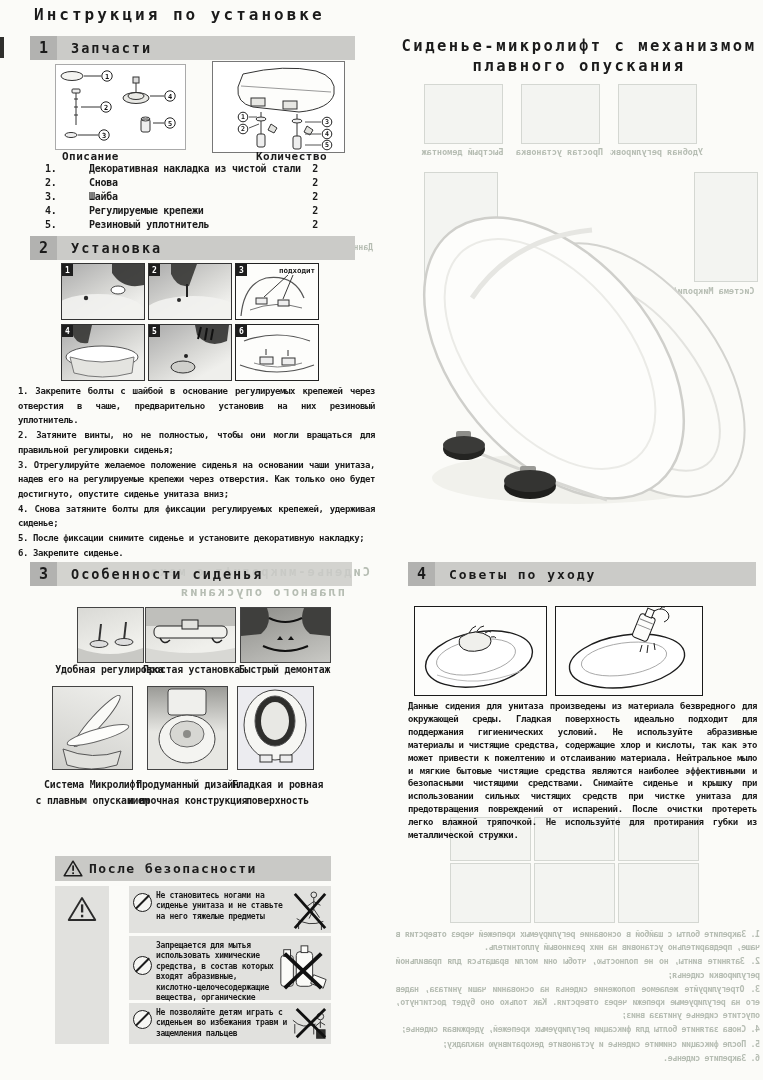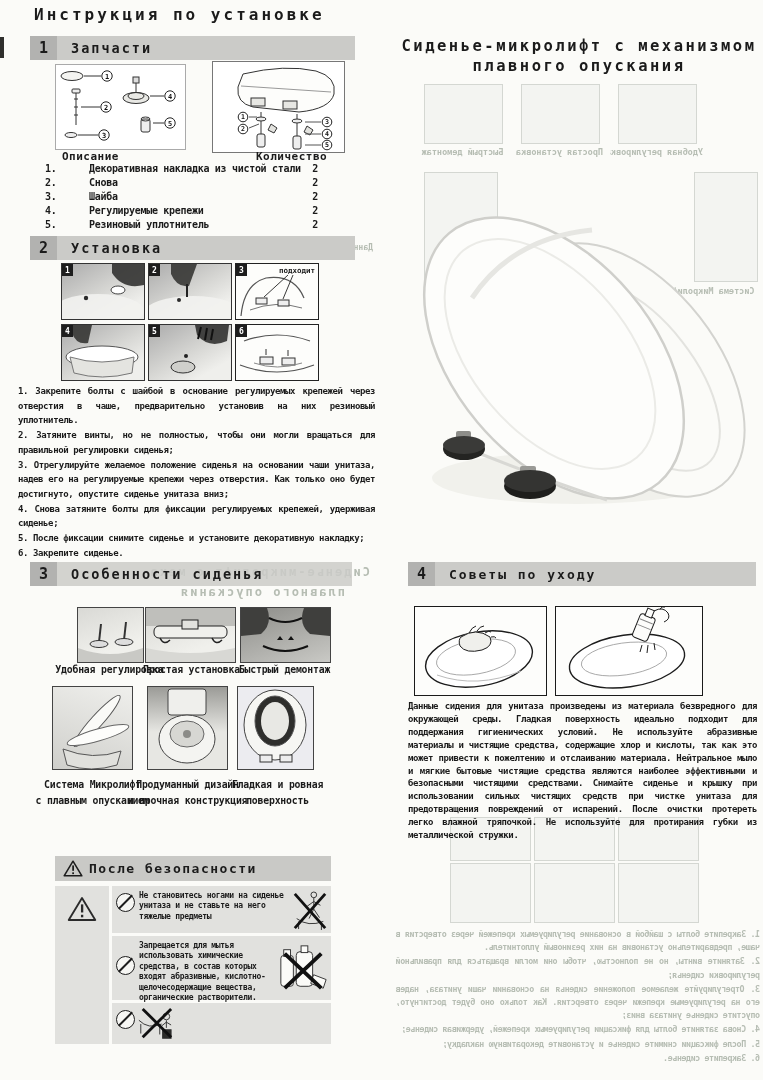--- a/index.html
+++ b/index.html
@@ -41,21 +41,21 @@
 
   
   .featbox{border:1px solid #444;background:linear-gradient(160deg,#d9d9d5,#f0f0ec 70%);overflow:hidden;}
   .featbox svg{width:100%;height:100%;display:block;}
   .lbl{font-weight:bold;font-size:9.8px;letter-spacing:-0.2px;text-align:center;white-space:nowrap;}
 
   
   .safety-hdr{left:55px;top:856px;width:276px;height:25px;background:#c9c9c6;display:flex;
               align-items:center;padding-left:8px;box-sizing:border-box;z-index:2;}
   .safety-hdr .t{font-weight:bold;font-size:13px;letter-spacing:1.5px;margin-left:6px;}
-  .safety-body{left:55px;top:886px;width:276px;height:158px;display:flex;gap:3px;z-index:2;}
+  .safety-body{left:55px;top:886px;width:276px;height:158px;display:flex;gap:20px;z-index:2;}
   .safety-left{width:54px;background:#e1e1de;display:flex;justify-content:center;padding-top:9px;box-sizing:border-box;}
   .safety-rows{flex:1;display:flex;flex-direction:column;gap:3px;}
   .safety-row{background:#e1e1de;display:flex;align-items:flex-start;padding:4px 2px 3px 4px;box-sizing:border-box;}
   .safety-row .txt{flex:1;font-size:8px;line-height:10.4px;font-weight:bold;letter-spacing:-0.3px;padding:1px 2px 0 4px;}
   .prohibit{width:17px;height:17px;border:1.8px solid #1d1d1d;border-radius:50%;position:relative;
             flex:0 0 auto;margin-top:3px;background:#f6f6f3;}
   .prohibit::after{content:'';position:absolute;left:-1px;top:6.6px;width:19px;height:2px;background:#1d1d1d;
                    transform:rotate(-45deg);}
   .sillu{flex:0 0 auto;}
 
@@ -377,20 +377,21 @@
               <rect x="7" y="10" width="7" height="7"></rect>
             <rect x="20" y="12" width="17" height="36" rx="4"></rect>
               <rect x="25" y="6" width="7" height="7"></rect>
             <path d="M38,36 l13,5 l-3,9 l-13,-5 z"></path>
           </g>
           <path d="M8,14 L46,50 M46,14 L8,50" stroke="#111" stroke-width="4"></path>
         </svg>
       </div>
       <div class="safety-row" style="height:41px;">
         <span class="prohibit"></span>
+        <span class="txt">Не позволяйте детям играть с сиденьем во избежания травм и защемления пальцев</span>
         <svg class="sillu" width="40" height="36" viewBox="0 0 42 38">
           <g stroke="#333" fill="none">
             <path d="M4,14 q10,10 24,4 M6,18 v10 M26,19 v10"></path>
             <circle cx="33" cy="10" r="3.5"></circle>
               <path d="M33,14 v8 M33,16 l-5,4 M33,16 l5,3"></path>
             <rect x="29" y="24" width="9" height="9" fill="#2c2c2a"></rect>
           </g>
           <path d="M8,2 L38,32 M38,2 L8,32" stroke="#111" stroke-width="3"></path>
         </svg>
       </div>

